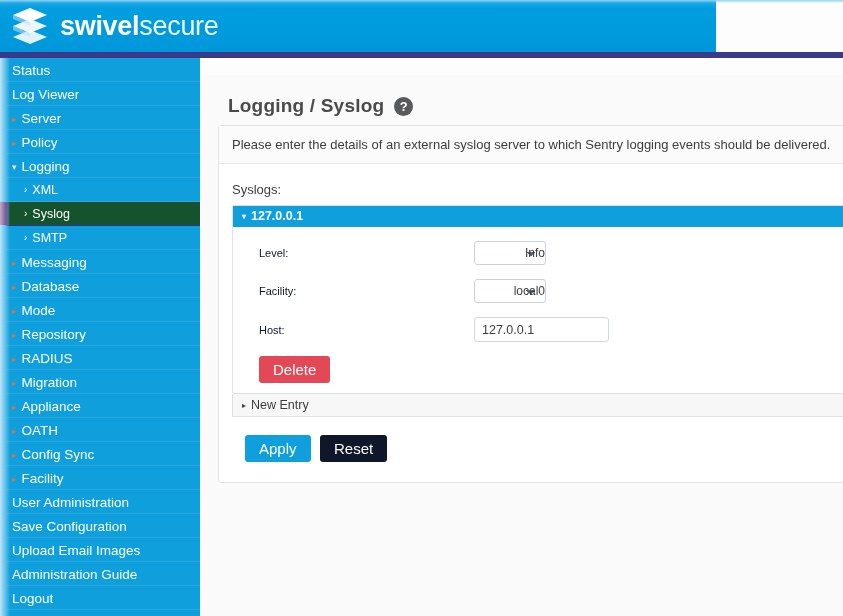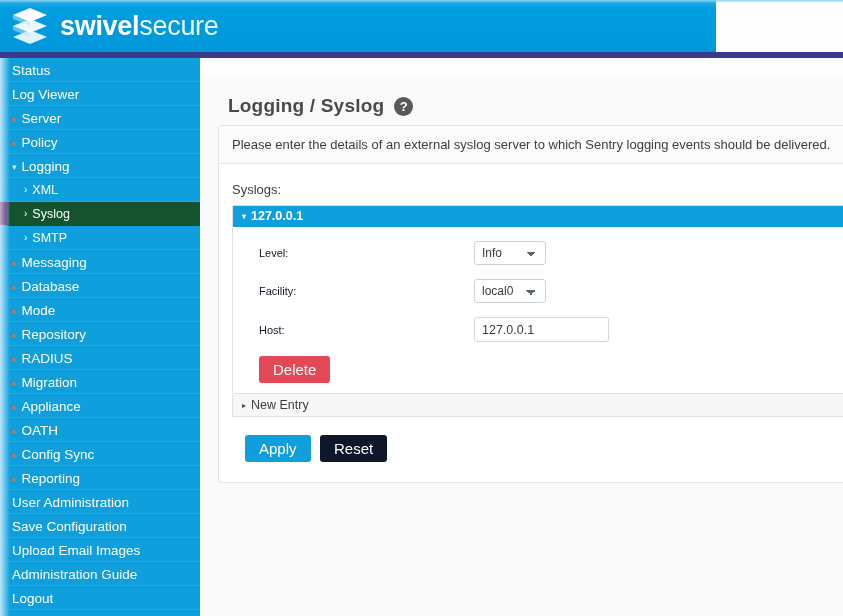--- a/index.html
+++ b/index.html
@@ -240,22 +240,23 @@
     background-image:
       linear-gradient(45deg, transparent 50%, #5a6570 50%),
       linear-gradient(135deg, #5a6570 50%, transparent 50%);
     background-position:
       calc(100% - 14px) 10px,
       calc(100% - 9px) 10px;
     background-size: 5px 5px, 5px 5px;
     background-repeat: no-repeat;
     -webkit-appearance: none;
     appearance: none;
-    padding: 0 8px 0 7px;
-    box-sizing: border-box;
+    padding: 0 0 0 7px;
+    box-sizing: border-box;
+    text-align: right;
   }
 
   input.ctl-text {
     width: 135px;
     height: 25px;
     font-size: 12.5px;
     font-family: "Liberation Sans", sans-serif;
     color: #3c3c3c;
     border: 1px solid #d3d8dc;
     border-radius: 3px;
@@ -332,21 +333,21 @@
       <div class="nav-item l2"><span class="chev">›</span><span>SMTP</span></div>
       <div class="nav-item l1"><span class="caret-r">▸</span><span>Messaging</span></div>
       <div class="nav-item l1"><span class="caret-r">▸</span><span>Database</span></div>
       <div class="nav-item l1"><span class="caret-r">▸</span><span>Mode</span></div>
       <div class="nav-item l1"><span class="caret-r">▸</span><span>Repository</span></div>
       <div class="nav-item l1"><span class="caret-r">▸</span><span>RADIUS</span></div>
       <div class="nav-item l1"><span class="caret-r">▸</span><span>Migration</span></div>
       <div class="nav-item l1"><span class="caret-r">▸</span><span>Appliance</span></div>
       <div class="nav-item l1"><span class="caret-r">▸</span><span>OATH</span></div>
       <div class="nav-item l1"><span class="caret-r">▸</span><span>Config Sync</span></div>
-      <div class="nav-item l1"><span class="caret-r">▸</span><span>Reporting</span></div>
+      <div class="nav-item l1"><span class="caret-r">▸</span><span>Facility</span></div>
       <div class="nav-item l1"><span>User Administration</span></div>
       <div class="nav-item l1"><span>Save Configuration</span></div>
       <div class="nav-item l1"><span>Upload Email Images</span></div>
       <div class="nav-item l1"><span>Administration Guide</span></div>
       <div class="nav-item l1"><span>Logout</span></div>
     </nav>
 
   <main class="main">
 
     <div class="page-title">

